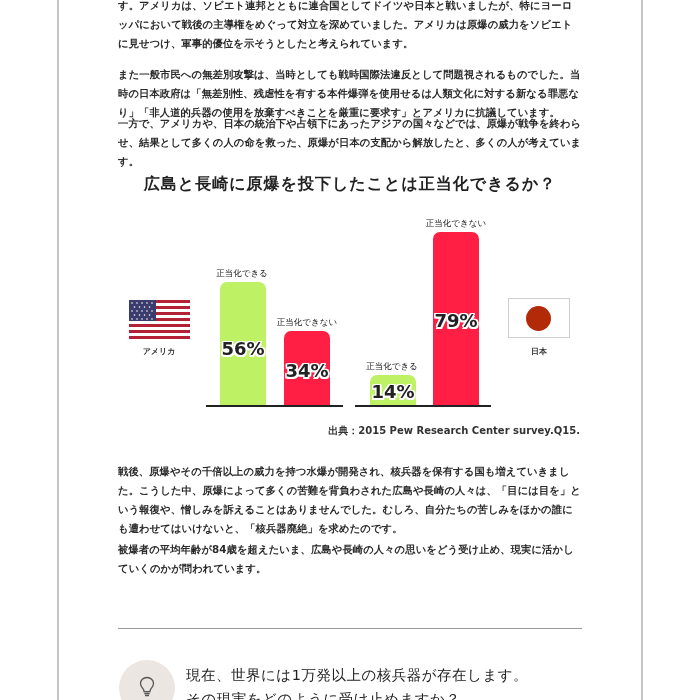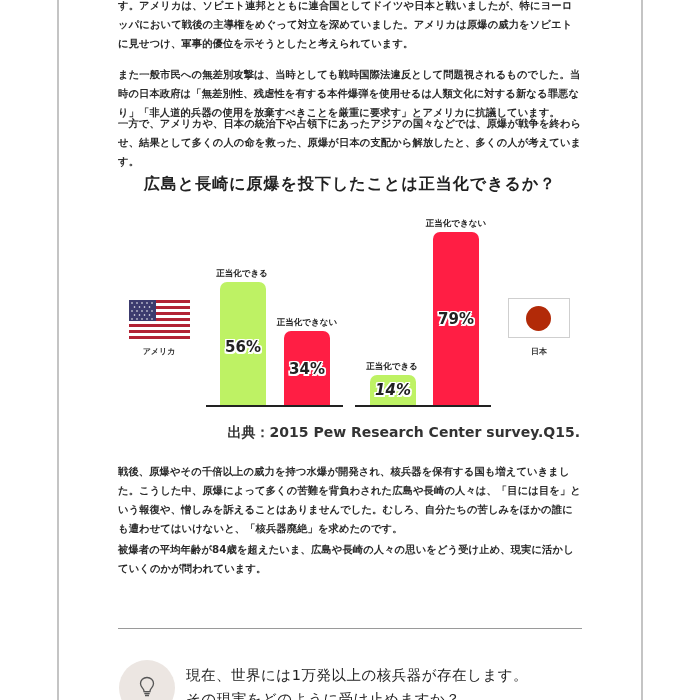--- a/index.html
+++ b/index.html
@@ -26,39 +26,39 @@
   .chart-title {
     position: absolute; top: 174px; left: 0; width: 464px; text-align: center;
     font-size: 16px; font-weight: bold; color: #222; letter-spacing: 1px;
   }
   .baseline { position: absolute; height: 2px; background: #222; top: 405px; }
   .bar { position: absolute; border-radius: 7px 7px 0 0; }
   .bar.teal { background: #bef264; }
   .bar.red { background: #ff1e44; }
   .bar-pct {
     position: absolute; left: 0; right: 0; text-align: center;
-    font-size: 15px; font-weight: bold; color: #222;
+    font-size: 18px; font-weight: bold; color: #222;
     text-shadow: -1.5px -1.5px 0 #fff, 1.5px -1.5px 0 #fff, -1.5px 1.5px 0 #fff, 1.5px 1.5px 0 #fff, 0 1.5px 0 #fff, 0 -1.5px 0 #fff, 1.5px 0 0 #fff, -1.5px 0 0 #fff;
   }
   .bar-label {
-    position: absolute; font-size: 8.5px; font-weight: bold; color: #222;
+    position: absolute; font-size: 8.5px; font-weight: normal; color: #222;
     white-space: nowrap; text-align: center; width: 90px;
   }
   .flag-caption { position: absolute; font-size: 8px; font-weight: bold; color: #333; text-align: center; width: 70px; }
   .us-flag { position: absolute; left: 129px; top: 300px; width: 61px; height: 39px; }
   .jp-flag {
     position: absolute; left: 508px; top: 298px; width: 62px; height: 40px;
     border: 1px solid #cfcfcf; background: #fff; box-sizing: border-box;
   }
   .jp-flag .sun {
     position: absolute; width: 25px; height: 25px; border-radius: 50%;
     background: #b22a08; left: 17px; top: 7px;
   }
   .source {
-    position: absolute; top: 424px; right: 120px; font-size: 14px; font-weight: bold; color: #333;
+    position: absolute; top: 424px; right: 120px; font-size: 10px; font-weight: bold; color: #333;
   }
   .divider { position: absolute; left: 118px; width: 464px; top: 628px; height: 1px; background: #9a9a9a; }
   .tip-icon {
     position: absolute; left: 119px; top: 660px; width: 56px; height: 56px; border-radius: 50%;
     background: #ece6e2;
   }
   .tip-icon svg { position: absolute; left: 20px; top: 16px; }
   .tip-text {
     position: absolute; left: 186px; top: 663px; font-size: 14.5px; line-height: 24px;
     color: #222; font-weight: normal; letter-spacing: 0.5px;
@@ -126,21 +126,21 @@
     <div class="bar-pct" style="top:56px;">56%</div>
   </div>
   <div class="bar-label" style="left:262px; top:317px;">正当化できない</div>
   <div class="bar red" style="left:284px; top:331px; width:46px; height:75px;">
     <div class="bar-pct" style="top:29px;">34%</div>
   </div>
   <div class="baseline" style="left:206px; width:137px;"></div>
 
   <div class="bar-label" style="left:347px; top:361px;">正当化できる</div>
   <div class="bar teal" style="left:370px; top:375px; width:46px; height:31px;">
-    <div class="bar-pct" style="top:6px;font-style:italic;">14%</div>
+    <div class="bar-pct" style="top:6px;">14%</div>
   </div>
   <div class="bar-label" style="left:411px; top:218px;">正当化できない</div>
   <div class="bar red" style="left:433px; top:232px; width:46px; height:174px;">
     <div class="bar-pct" style="top:78px;">79%</div>
   </div>
   <div class="baseline" style="left:355px; width:136px;"></div>
 
   <div class="jp-flag">
     <div class="sun"></div>
   </div>

